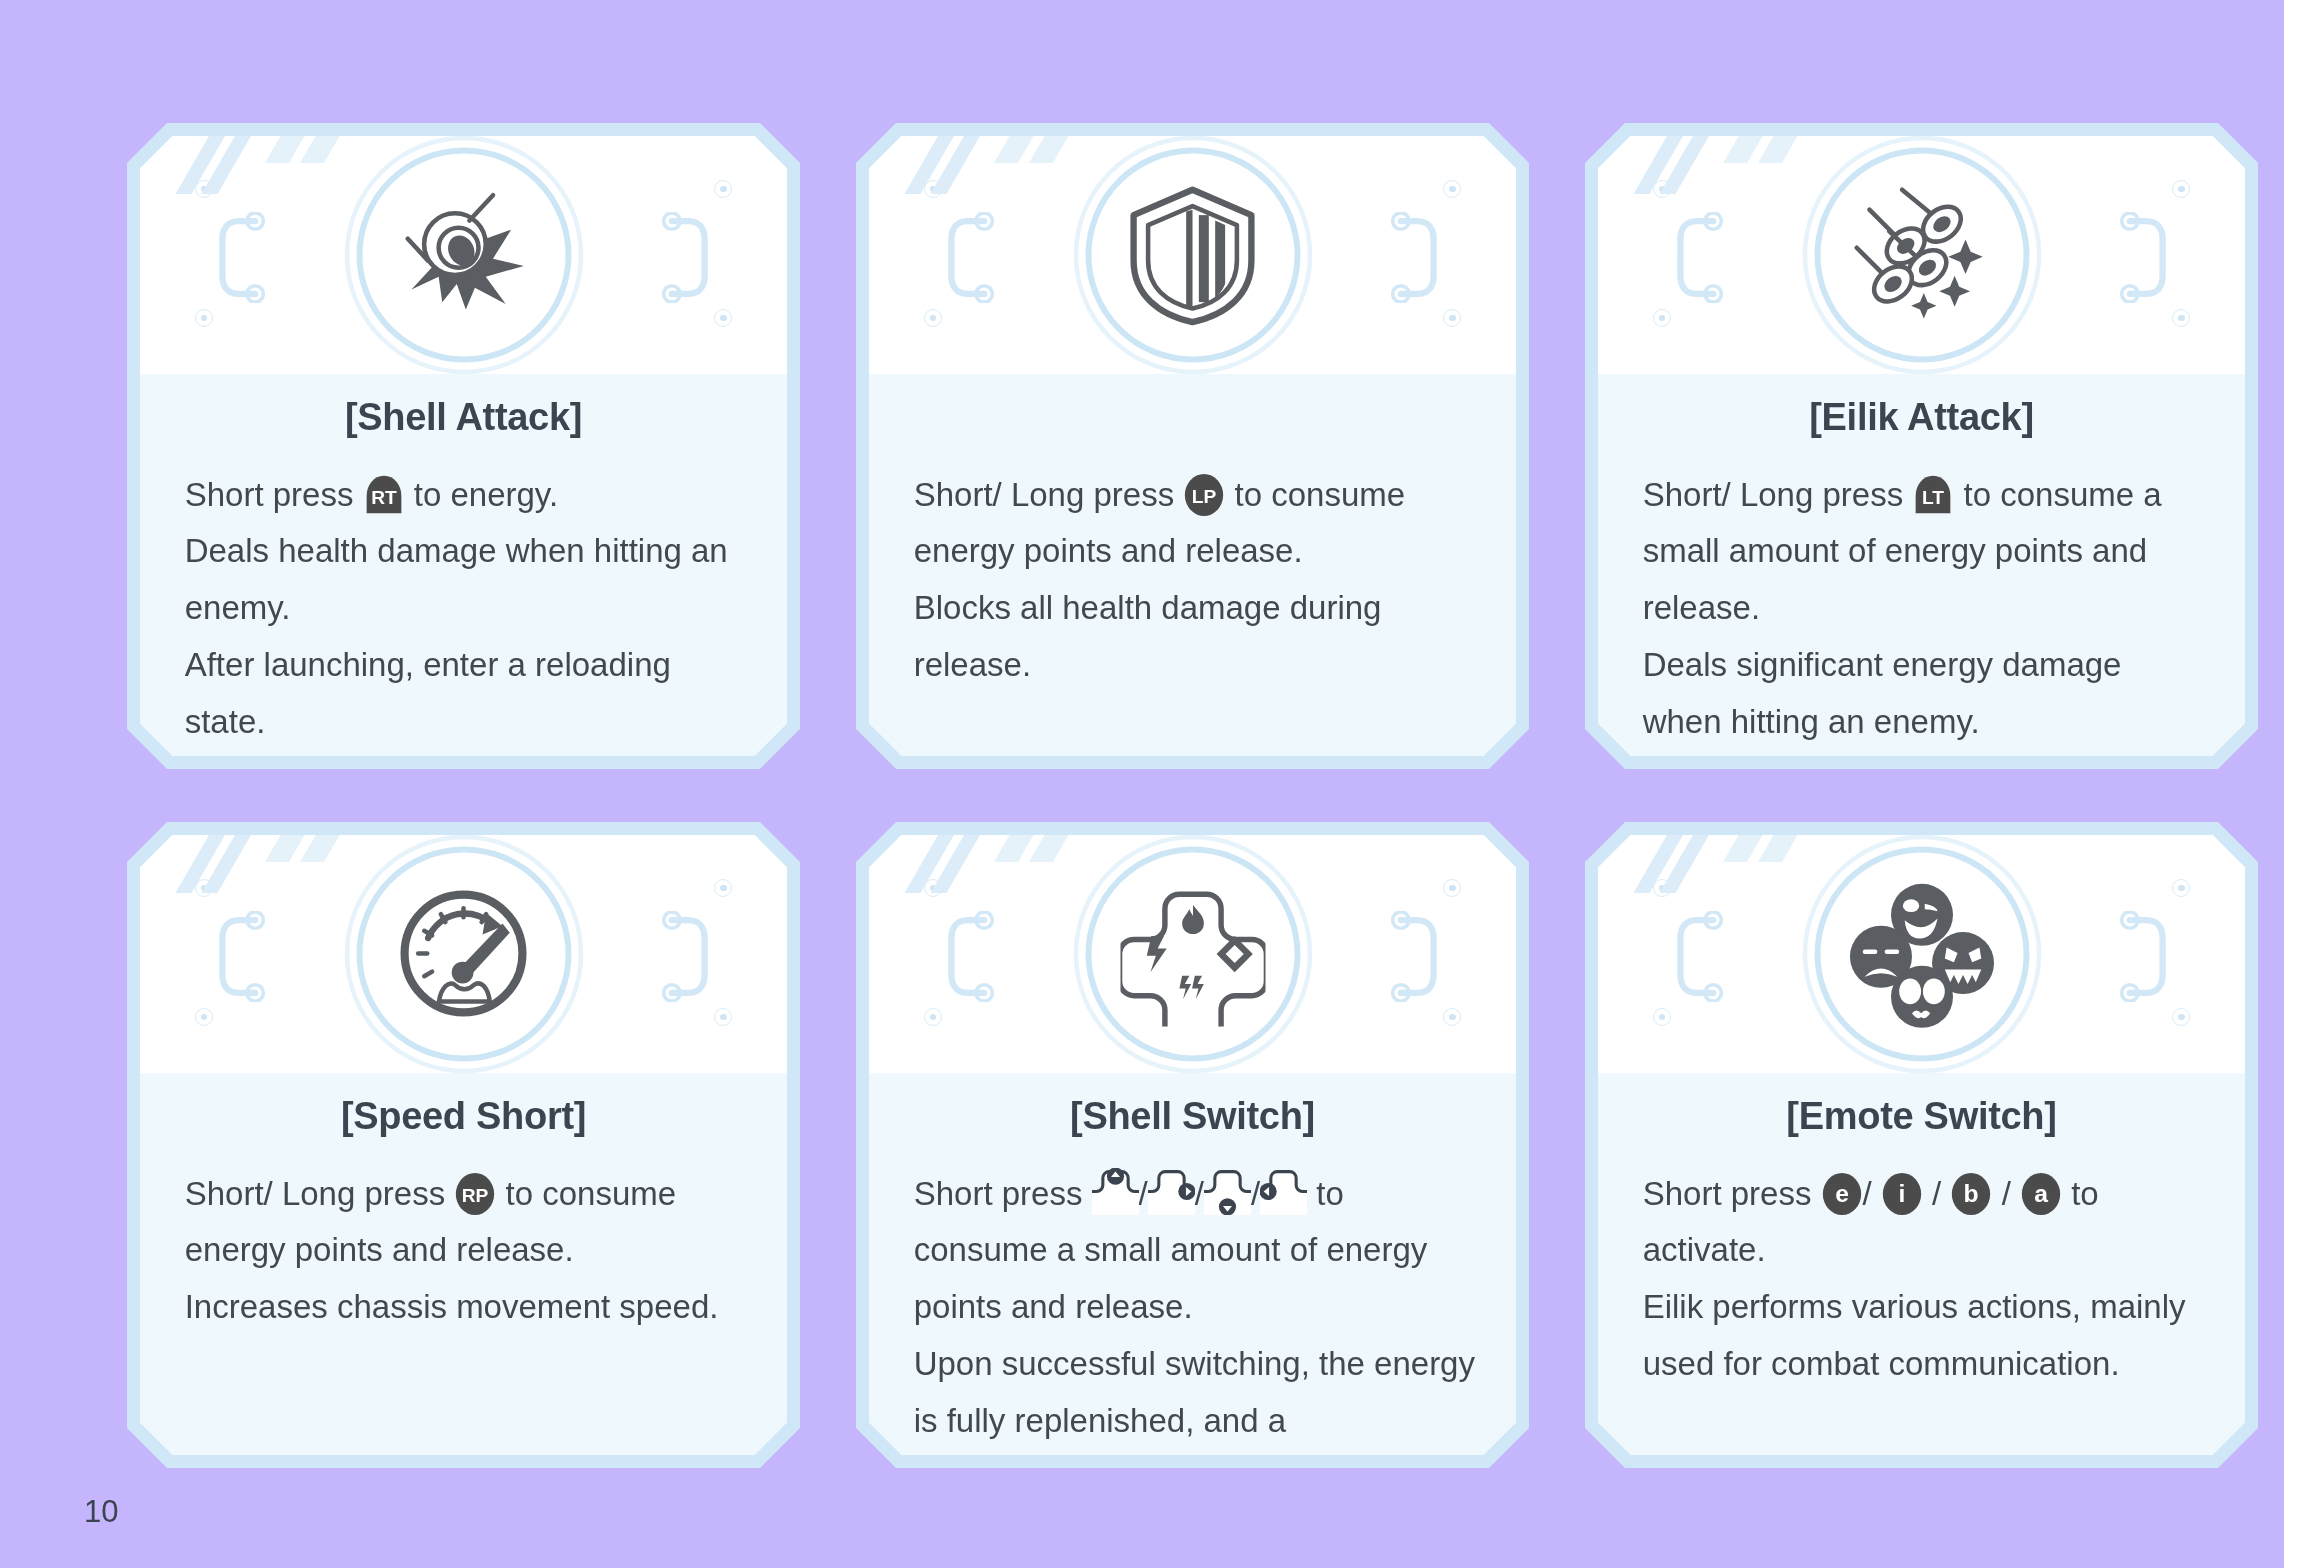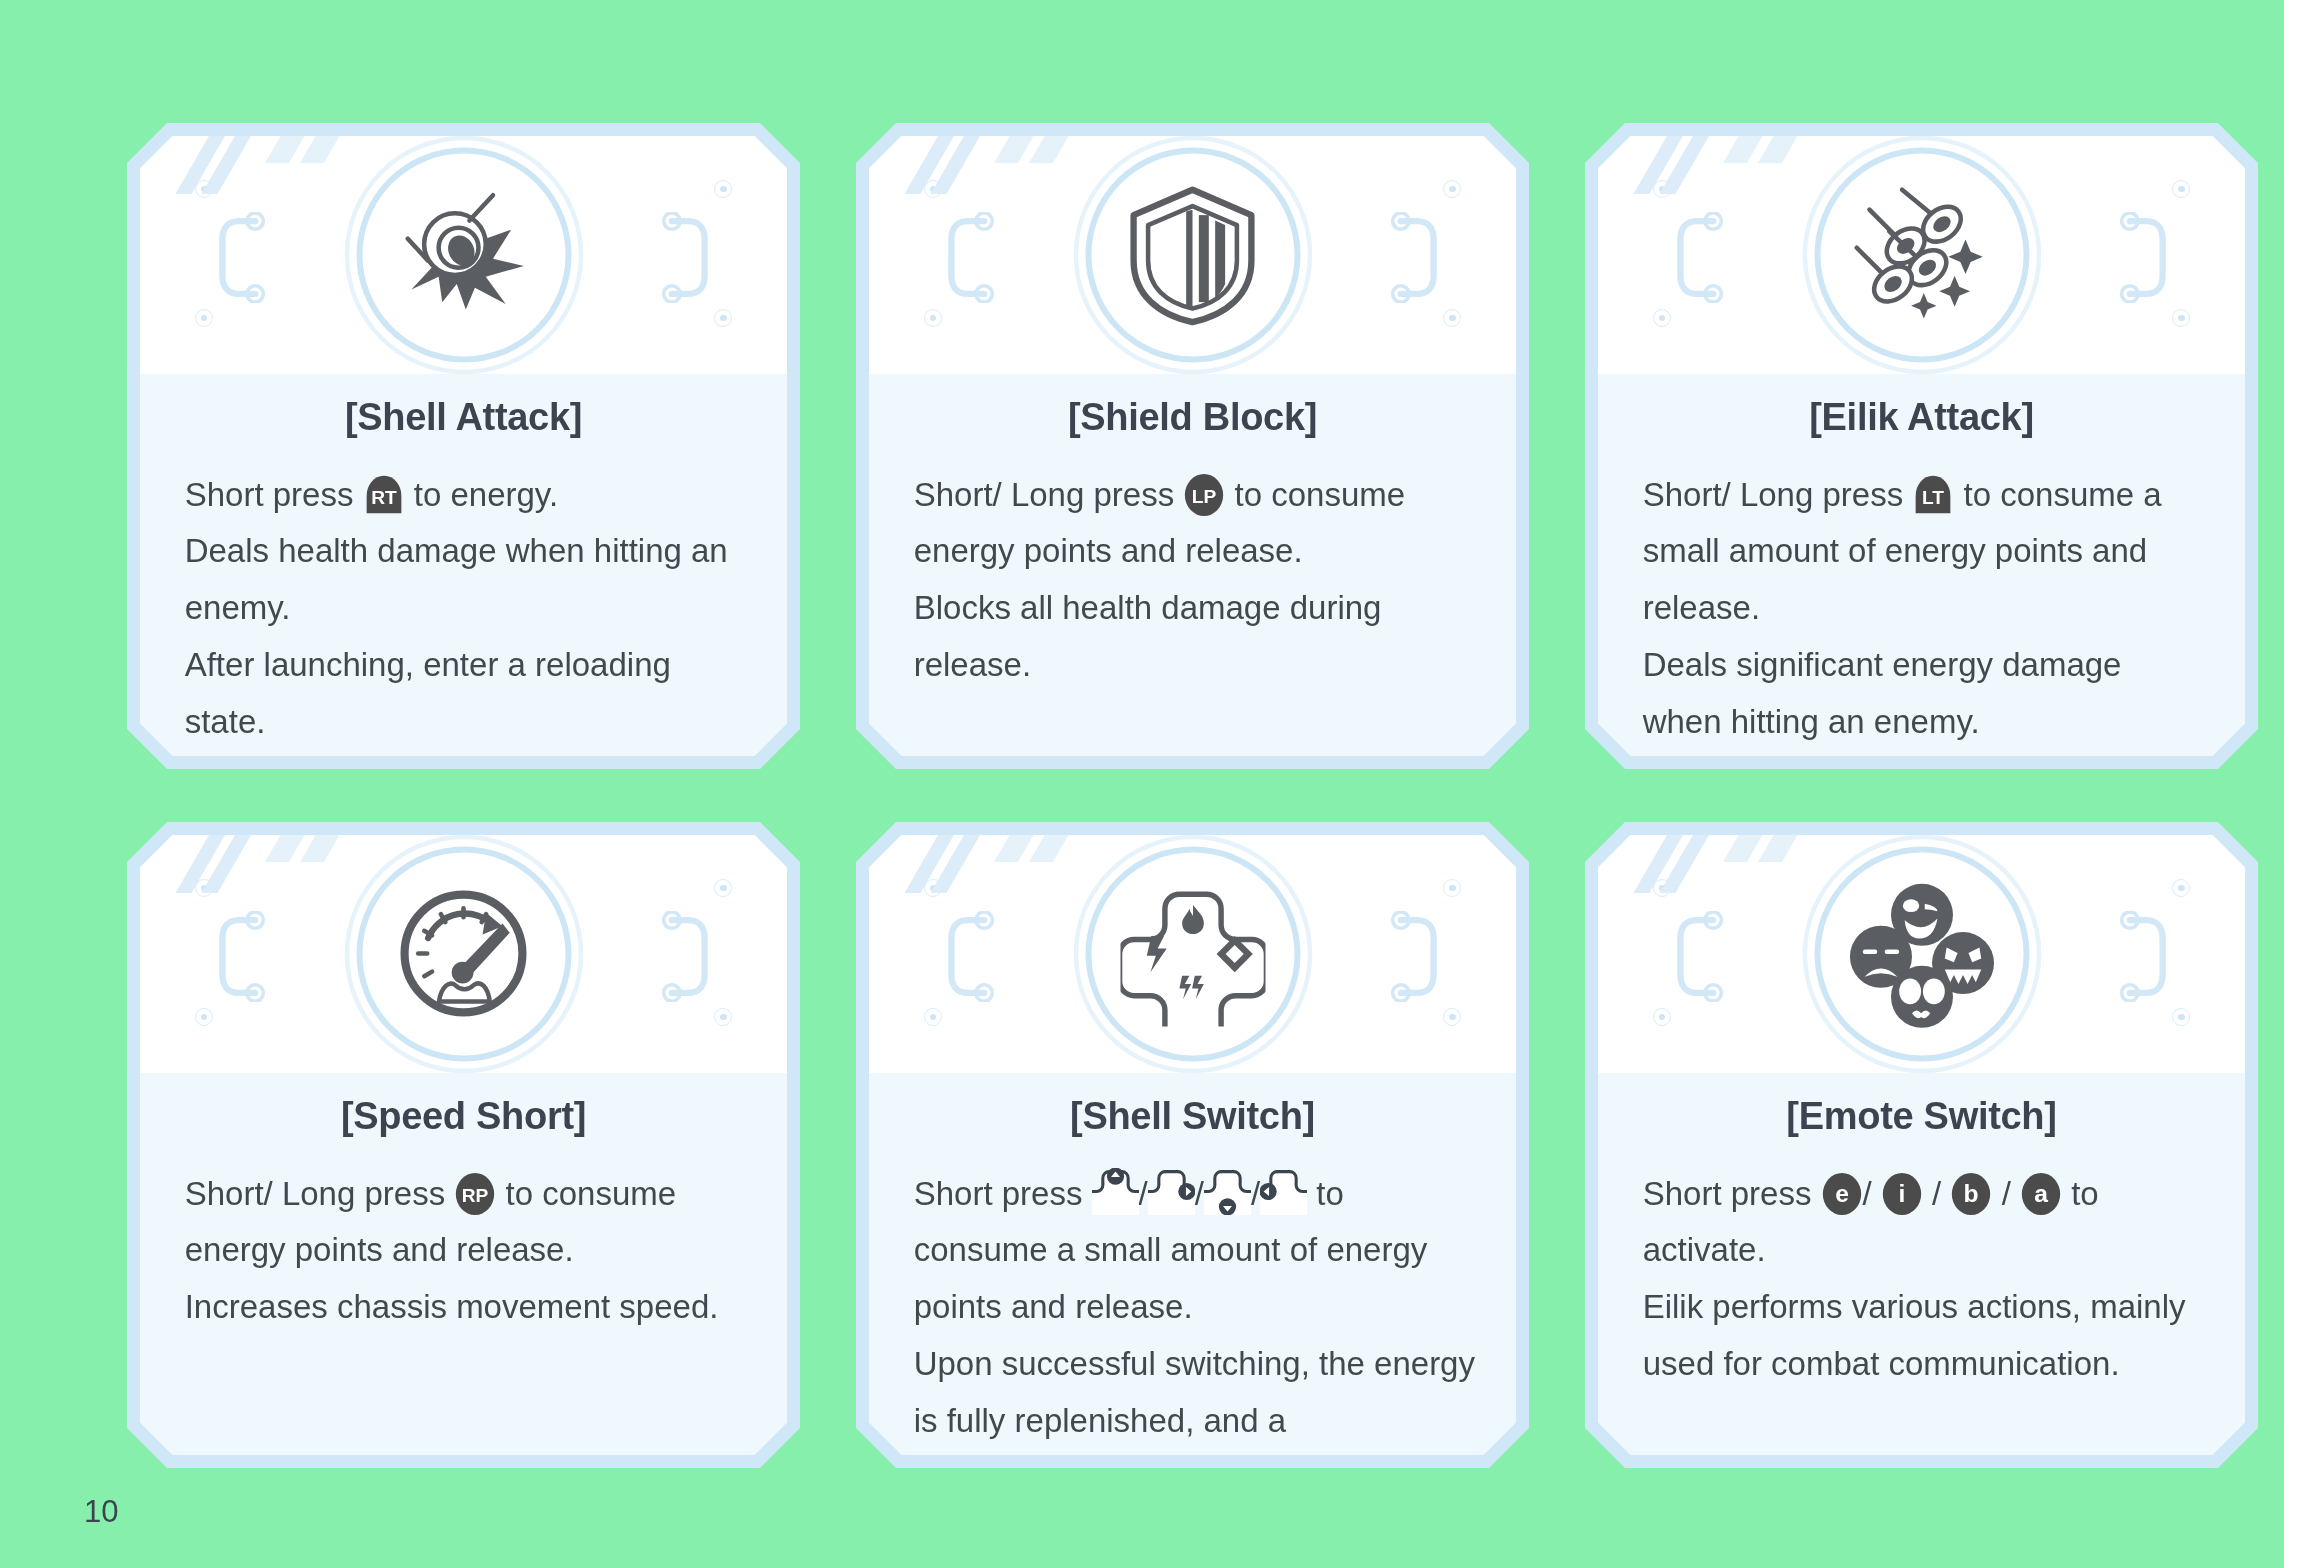--- a/index.html
+++ b/index.html
@@ -5,21 +5,21 @@
   * { box-sizing: border-box; margin: 0; padding: 0; }
   html, body {
     width: 2320px; height: 1568px;
     background: #ffffff;
     font-family: "Liberation Sans", sans-serif;
     overflow: hidden;
   }
   #page {
     position: relative;
     width: 2284px; height: 1568px;
-    background: #86efac;
+    background: #c4b5fd;
   }
   #grid {
     position: absolute;
     left: 127px; top: 123px;
     width: 2132px; height: 1346px;
     display: grid;
     grid-template-columns: repeat(3, 673px);
     grid-template-rows: repeat(2, 646px);
     column-gap: 56px;
     row-gap: 53px;
@@ -280,21 +280,20 @@
                   <rect x="82" y="36" width="11" height="96" fill="#5a5d62"></rect>
                   <path d="M100 42 L111 47 L111 112 C108 119 104 124 100 128 Z" fill="#5a5d62"></path>
                 </g>
               </svg>
             </div>
           </div>
           <div class="stripes">
             <div class="stripe s1"></div>
             <div class="stripe s2"></div>
           </div>
-          <div class="card-title">[Shield Block]</div>
           <div class="card-body">
             <div class="line"><span>Short/ Long press </span><span class="btn-badge"><svg width="42" height="42" viewBox="0 0 46 46" style="font-size:36px">
                   <ellipse cx="23" cy="23" rx="21" ry="23" fill="#4b4b4b"></ellipse>
                   <text x="23" y="32" text-anchor="middle" font-family="&quot;Liberation Sans&quot;, sans-serif" font-size="21" font-weight="bold" fill="#ffffff">LP</text>
                 </svg></span><span> to consume energy points and release.</span></div>
             <div class="line"><span>Blocks all health damage during release.</span></div>
           </div>
         </div>
       </div>
       <div class="card">

